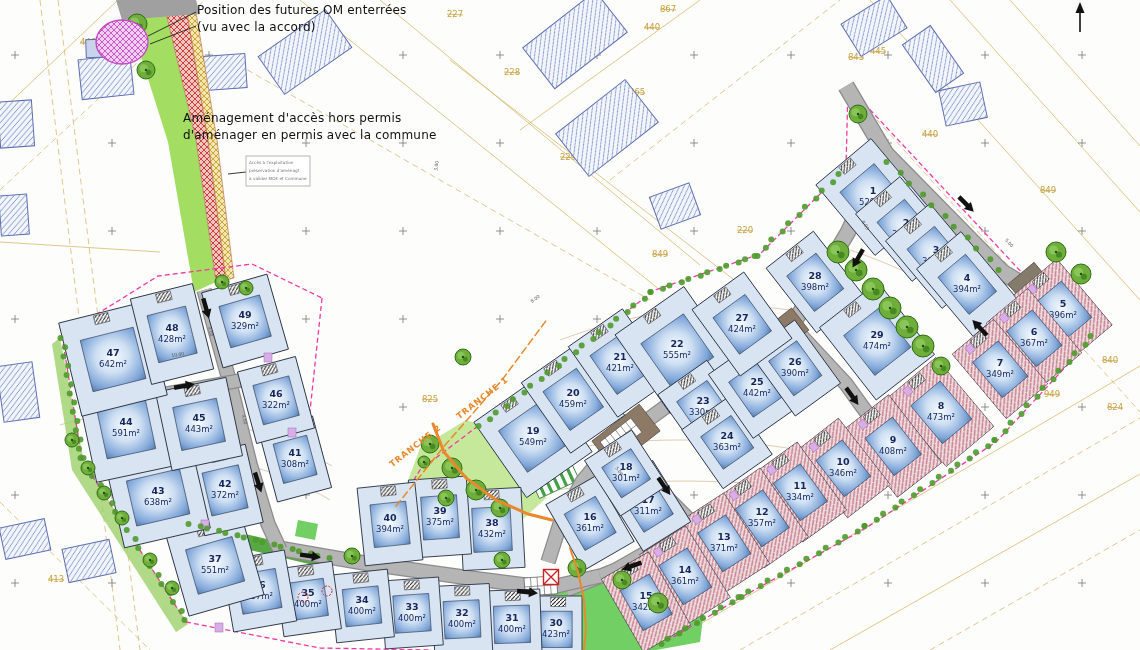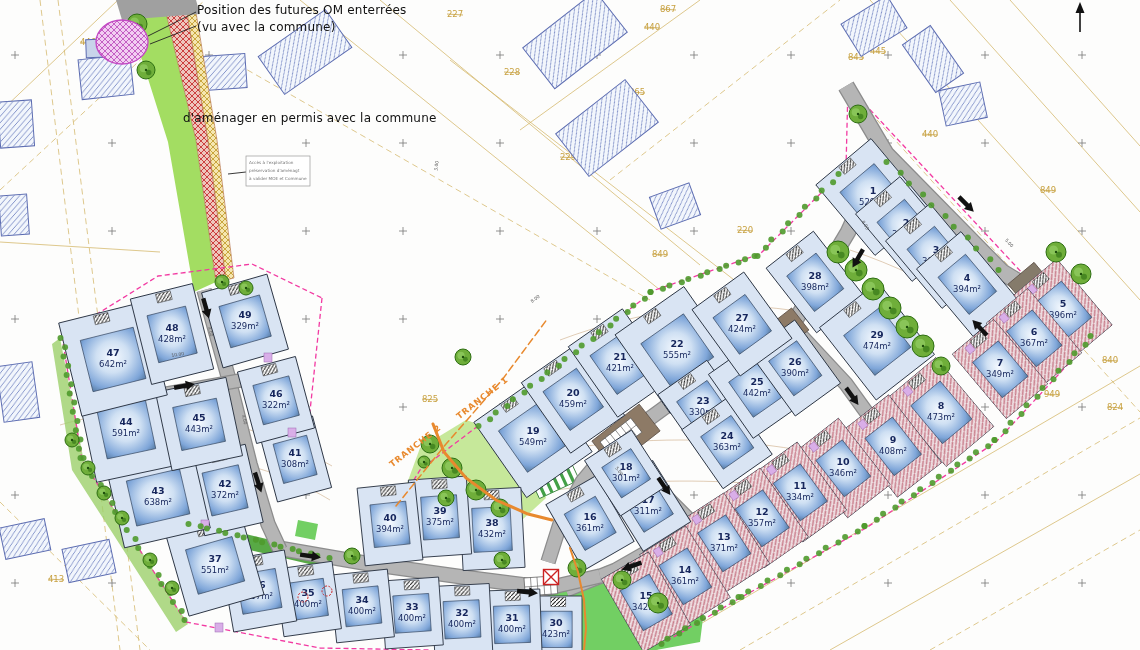--- a/index.html
+++ b/index.html
@@ -1229,18 +1229,19 @@
         <text x="618" y="472" transform="rotate(54 618 472)" font-size="4.5" fill="#555" font-family="DejaVu Sans" text-anchor="middle">5.00</text>
         <text x="864" y="226" transform="rotate(60 864 226)" font-size="4.5" fill="#555" font-family="DejaVu Sans" text-anchor="middle">8.00</text>
         <text x="1008" y="244" transform="rotate(48 1008 244)" font-size="4.5" fill="#555" font-family="DejaVu Sans" text-anchor="middle">5.00</text>
         <text x="178" y="356" transform="rotate(-10 178 356)" font-size="4.5" fill="#555" font-family="DejaVu Sans" text-anchor="middle">10.00</text>
         <text x="438" y="166" transform="rotate(-80 438 166)" font-size="4.5" fill="#555" font-family="DejaVu Sans" text-anchor="middle">3.00</text>
       </g>
     </svg>
 
   <div class="note" style="left:197px;top:2px;">
     <div>Position des futures OM enterrées</div>
-    <div>(vu avec la commune)</div>
+    <div>(vu avec la accord)</div>
   </div>
   <div class="note" style="left:183px;top:110px;">
+    <div>Aménagement d'accès hors permis</div>
     <div>d'aménager en permis avec la commune</div>
   </div>
 </div>
 
 </body></html>

